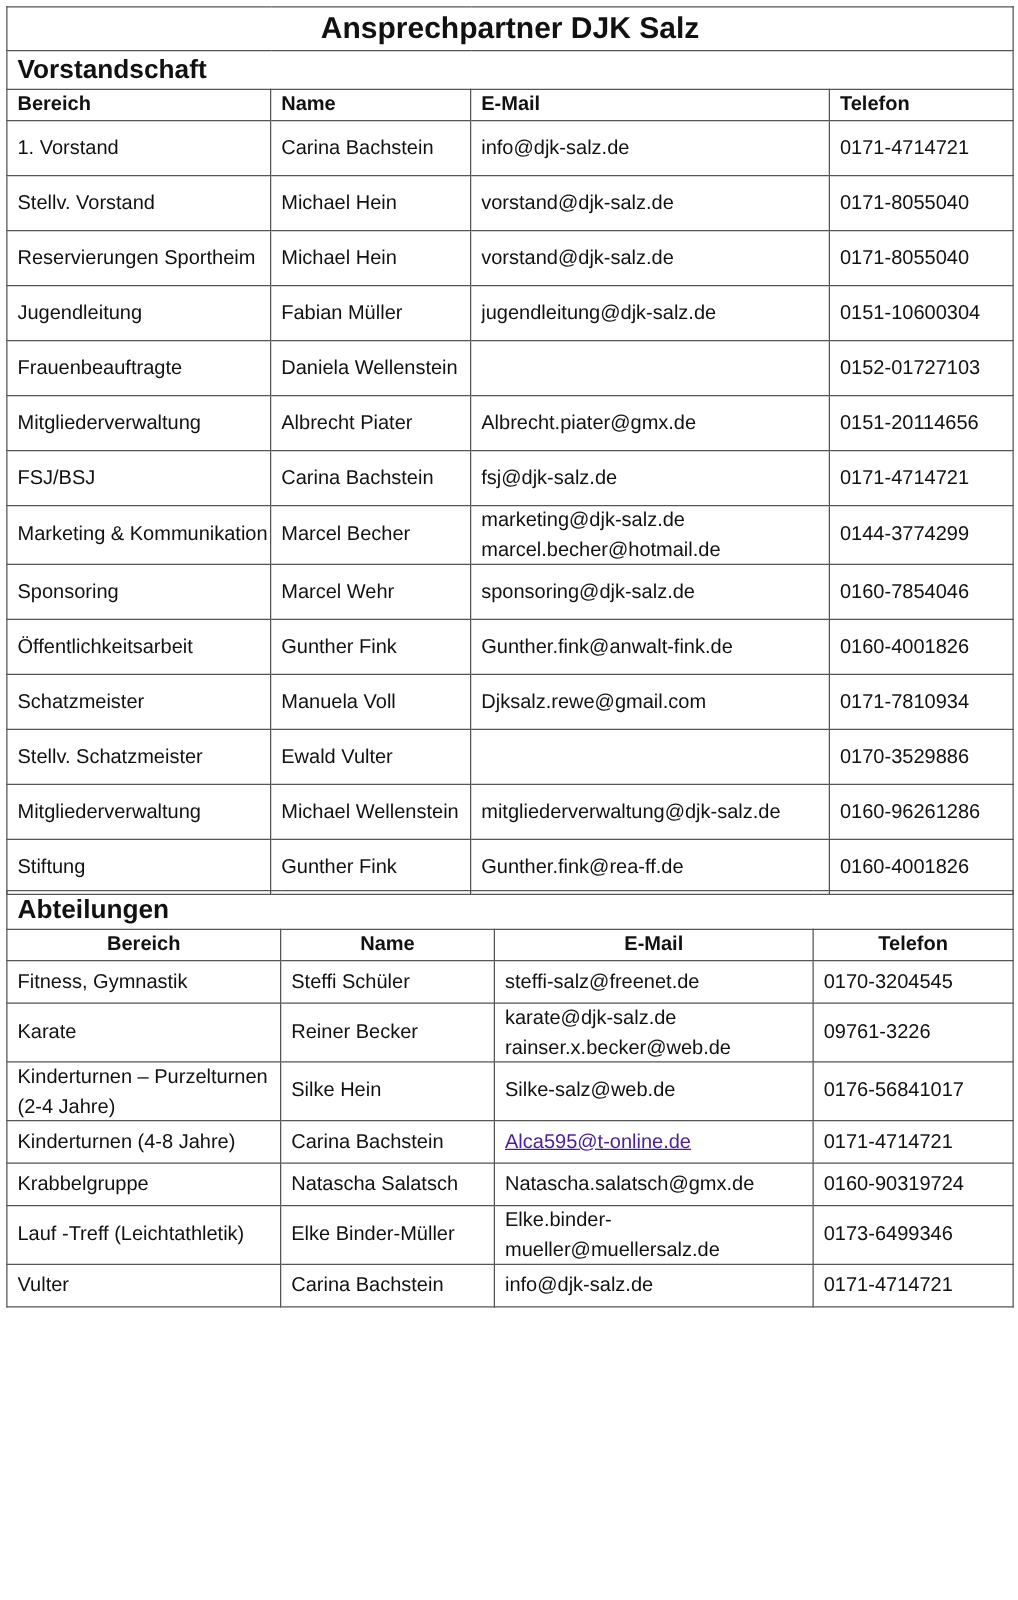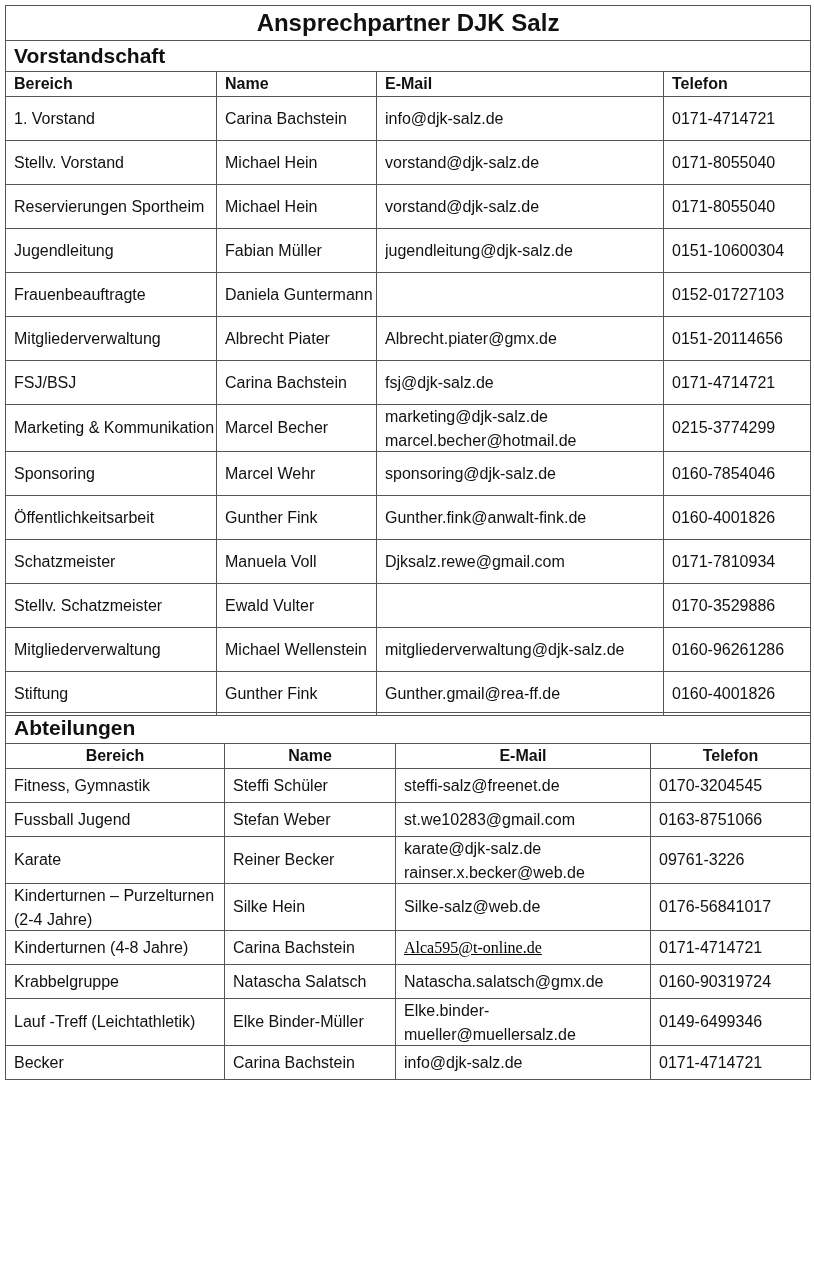--- a/index.html
+++ b/index.html
@@ -10,21 +10,21 @@
                      line-height: 24px; font-weight: normal; text-align: left; overflow: hidden; white-space: normal; }
   #t1 { top: 5px; }
   #t2 { top: 712px; }
   .title-cell { text-align: center !important; font-weight: bold !important; font-size: 24px !important; height: 34px; padding: 0 !important; }
   .section-cell { font-weight: bold !important; font-size: 21px !important; height: 30px; line-height: 30px !important; }
   #t1 .hdr th { font-weight: bold; font-size: 16px; height: 24px; }
   #t2 .hdr th { font-weight: bold; font-size: 16px; height: 24px; text-align: center; padding: 0; }
   #t1 .row td { height: 43px; }
   #t2 .row td { height: 33px; }
   #t2 .row.tall td { height: 46px; }
-  .link { color: #000000; text-decoration: underline; font-family: Liberation Serif, serif; }
+  .link { color: #4c1d95; text-decoration: underline; }
   .email-line { display: block; }
   .cell-clip { display: block; max-height: 46px; overflow: hidden; }
   .top-align td.phone { vertical-align: top; padding-top: 2px; }
 </style>
 </head>
 <body>
 
 <table class="tbl" id="t1">
   <colgroup>
       <col style="width:211px">
@@ -109,21 +109,21 @@
         </td>
         <td class="phone">
           <span class="cell-clip">0151-10600304</span>
         </td>
       </tr>
       <tr class="row">
         <td>
           <span class="cell-clip">Frauenbeauftragte</span>
         </td>
         <td>
-          <span class="cell-clip">Daniela Guntermann</span>
+          <span class="cell-clip">Daniela Wellenstein</span>
         </td>
         <td>
           <span class="cell-clip"></span>
         </td>
         <td class="phone">
           <span class="cell-clip">0152-01727103</span>
         </td>
       </tr>
       <tr class="row">
         <td>
@@ -164,21 +164,21 @@
         <td>
           <span class="cell-clip">Marcel Becher</span>
         </td>
         <td>
           <span class="cell-clip">
             <span class="email-line">marketing@djk-salz.de</span>
             <span class="email-line">marcel.becher@hotmail.de</span>
           </span>
         </td>
         <td class="phone">
-          <span class="cell-clip">0215-3774299</span>
+          <span class="cell-clip">0144-3774299</span>
         </td>
       </tr>
       <tr class="row">
         <td>
           <span class="cell-clip">Sponsoring</span>
         </td>
         <td>
           <span class="cell-clip">Marcel Wehr</span>
         </td>
         <td>
@@ -254,21 +254,21 @@
       </tr>
       <tr class="row">
         <td>
           <span class="cell-clip">Stiftung</span>
         </td>
         <td>
           <span class="cell-clip">Gunther Fink</span>
         </td>
         <td>
           <span class="cell-clip">
-            <span class="email-line">Gunther.gmail@rea-ff.de</span>
+            <span class="email-line">Gunther.fink@rea-ff.de</span>
           </span>
         </td>
         <td class="phone">
           <span class="cell-clip">0160-4001826</span>
         </td>
       </tr>
     </tbody>
 </table>
 
 <table class="tbl" id="t2">
@@ -299,36 +299,20 @@
         </td>
         <td>
           <span class="cell-clip">
             <span class="email-line">steffi-salz@freenet.de</span>
           </span>
         </td>
         <td class="phone">
           <span class="cell-clip">0170-3204545</span>
         </td>
       </tr>
-      <tr class="row">
-        <td>
-          <span class="cell-clip">Fussball Jugend</span>
-        </td>
-        <td>
-          <span class="cell-clip">Stefan Weber</span>
-        </td>
-        <td>
-          <span class="cell-clip">
-            <span class="email-line">st.we10283@gmail.com</span>
-          </span>
-        </td>
-        <td class="phone">
-          <span class="cell-clip">0163-8751066</span>
-        </td>
-      </tr>
       <tr class="row tall">
         <td>
           <span class="cell-clip">Karate</span>
         </td>
         <td>
           <span class="cell-clip">Reiner Becker</span>
         </td>
         <td>
           <span class="cell-clip">
             <span class="email-line">karate@djk-salz.de</span>
@@ -393,26 +377,26 @@
         </td>
         <td>
           <span class="cell-clip">Elke Binder-Müller</span>
         </td>
         <td>
           <span class="cell-clip">
             <span class="email-line">Elke.binder-mueller@muellersalz.de</span>
           </span>
         </td>
         <td class="phone">
-          <span class="cell-clip">0149-6499346</span>
-        </td>
-      </tr>
-      <tr class="row">
-        <td>
-          <span class="cell-clip">Becker</span>
+          <span class="cell-clip">0173-6499346</span>
+        </td>
+      </tr>
+      <tr class="row">
+        <td>
+          <span class="cell-clip">Vulter</span>
         </td>
         <td>
           <span class="cell-clip">Carina Bachstein</span>
         </td>
         <td>
           <span class="cell-clip">
             <span class="email-line">info@djk-salz.de</span>
           </span>
         </td>
         <td class="phone">

